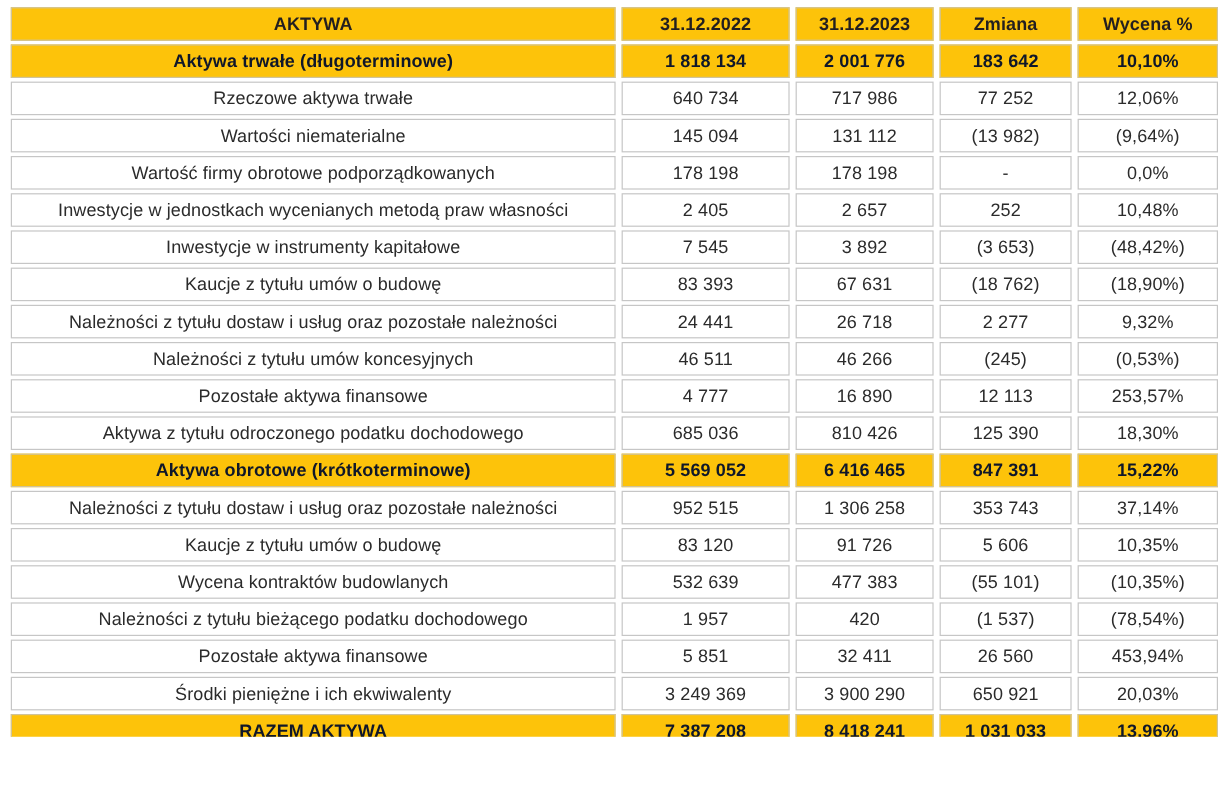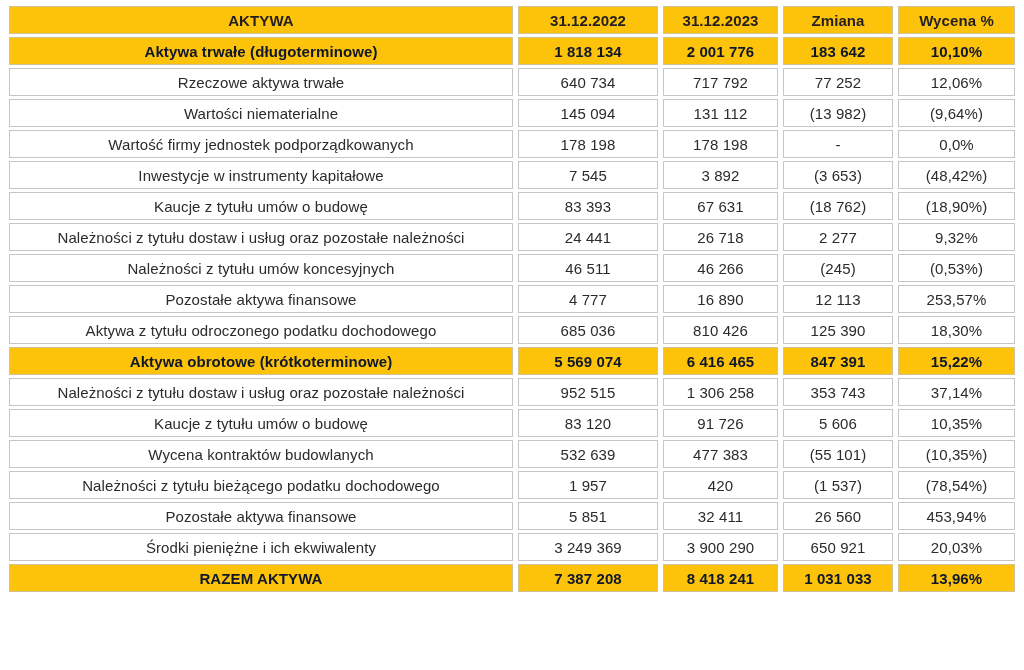--- a/index.html
+++ b/index.html
@@ -82,37 +82,44 @@
         <tr class="highlight">
           <td>Aktywa trwałe (długoterminowe)</td>
           <td>1 818 134</td>
           <td>2 001 776</td>
           <td>183 642</td>
           <td>10,10%</td>
         </tr>
         <tr>
           <td>Rzeczowe aktywa trwałe</td>
           <td>640 734</td>
-          <td>717 792</td>
+          <td>717 986</td>
           <td>77 252</td>
           <td>12,06%</td>
         </tr>
         <tr>
           <td>Wartości niematerialne</td>
           <td>145 094</td>
           <td>131 112</td>
           <td>(13 982)</td>
           <td>(9,64%)</td>
         </tr>
         <tr>
-          <td>Wartość firmy jednostek podporządkowanych</td>
+          <td>Wartość firmy obrotowe podporządkowanych</td>
           <td>178 198</td>
           <td>178 198</td>
           <td>-</td>
           <td>0,0%</td>
+        </tr>
+        <tr>
+          <td>Inwestycje w jednostkach wycenianych metodą praw własności</td>
+          <td>2 405</td>
+          <td>2 657</td>
+          <td>252</td>
+          <td>10,48%</td>
         </tr>
         <tr>
           <td>Inwestycje w instrumenty kapitałowe</td>
           <td>7 545</td>
           <td>3 892</td>
           <td>(3 653)</td>
           <td>(48,42%)</td>
         </tr>
         <tr>
           <td>Kaucje z tytułu umów o budowę</td>
@@ -144,21 +151,21 @@
         </tr>
         <tr>
           <td>Aktywa z tytułu odroczonego podatku dochodowego</td>
           <td>685 036</td>
           <td>810 426</td>
           <td>125 390</td>
           <td>18,30%</td>
         </tr>
         <tr class="highlight">
           <td>Aktywa obrotowe (krótkoterminowe)</td>
-          <td>5 569 074</td>
+          <td>5 569 052</td>
           <td>6 416 465</td>
           <td>847 391</td>
           <td>15,22%</td>
         </tr>
         <tr>
           <td>Należności z tytułu dostaw i usług oraz pozostałe należności</td>
           <td>952 515</td>
           <td>1 306 258</td>
           <td>353 743</td>
           <td>37,14%</td>

